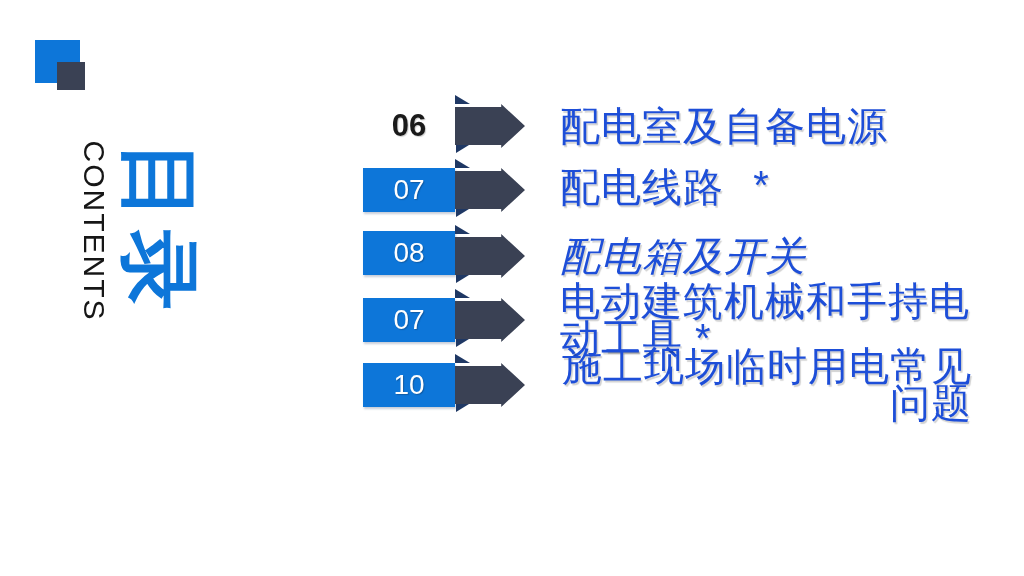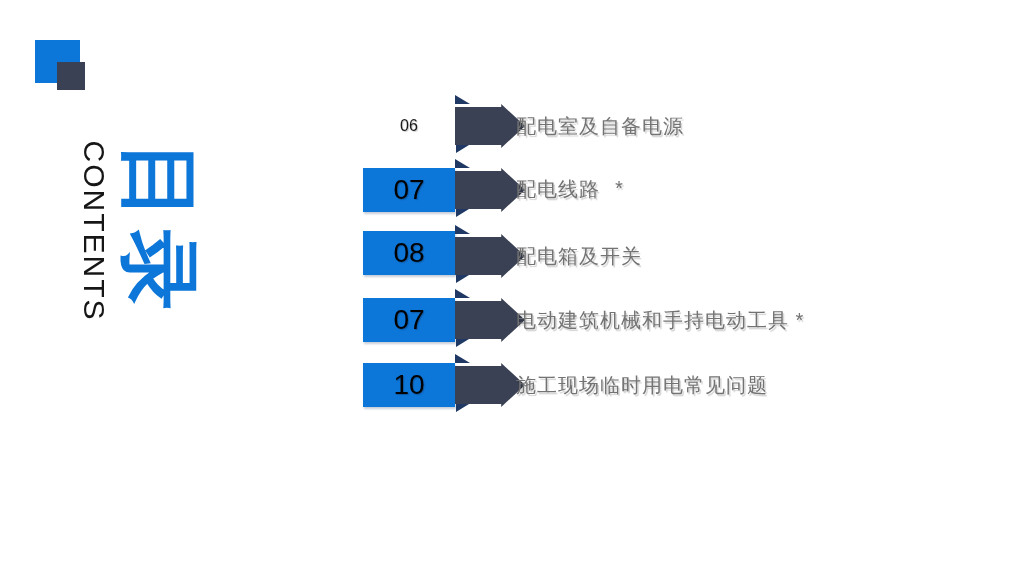--- a/index.html
+++ b/index.html
@@ -33,54 +33,55 @@
     white-space:nowrap;
     font-size:80px;font-weight:700;letter-spacing:8px;
     color:var(--accent,#0d76d9);
   }
 
   
   .num-box{
     position:absolute;left:363px;width:92px;height:44px;
     background:var(--accent,#0d76d9);
     display:flex;align-items:center;justify-content:center;
-    color:#000000;font-size:28px;
+    color:#ffffff;font-size:28px;
     text-shadow:1px 1px 1px rgba(20,40,70,.35);
     box-shadow:1px 2px 2px rgba(30,56,100,.25);
     z-index:1;
   }
   .num-plain{
     position:absolute;left:363px;width:92px;height:44px;
     display:flex;align-items:center;justify-content:center;
-    color:#1a1a1a;font-size:16px;
+    color:#1a1a1a;font-size:31px;
     text-shadow:1px 1px 1px rgba(0,0,0,.2);
     z-index:1;
+    font-weight:bold;
   }
   .arrow{
     position:absolute;left:455px;width:70px;height:44px;
     background:var(--slate,#3a4154);
     clip-path:polygon(0 7%,66% 7%,66% 0,100% 50%,66% 100%,66% 93%,0 93%);
     z-index:3;
   }
   .tri-top{
     position:absolute;left:455px;width:15px;height:9px;
     background:var(--navy,#1f3864);
     clip-path:polygon(0 0,100% 100%,0 100%);
     z-index:2;
   }
   .tri-bottom{
     position:absolute;left:456px;width:13px;height:8px;
     background:var(--navy,#1f3864);
     clip-path:polygon(0 0,100% 0,0 100%);
     z-index:2;
   }
   .row-label{
-    position:absolute;left:516px;width:412px;height:80px;
+    position:absolute;left:560px;width:412px;height:80px;
     display:flex;align-items:center;
-    font-size:20px;line-height:37px;letter-spacing:1px;color:#737373;
+    font-size:40px;line-height:37px;letter-spacing:1px;color:#1d4ed8;
     text-shadow:1.5px 1.5px 1px rgba(0,0,0,.18);
     z-index:4;
   }
 </style>
 </head>
 <body style="--accent: #0d76d9; --slate: #3a4154; --navy: #1f3864;">
 
 <div class="stage">
   <div class="deco-blue"></div>
   <div class="deco-dark"></div>
@@ -96,21 +97,21 @@
       <div class="row-label" style="top: 86px;">配电室及自备电源</div>
       <div class="num-box" style="top: 168px;">07</div>
       <div class="tri-top" style="top: 159px;"></div>
       <div class="arrow" style="top: 168px;"></div>
       <div class="tri-bottom" style="top: 209px;"></div>
       <div class="row-label" style="top: 150px; font-family: Liberation Mono, monospace;">配电线路 *</div>
       <div class="num-box" style="top: 231px;">08</div>
       <div class="tri-top" style="top: 225px;"></div>
       <div class="arrow" style="top: 234px;"></div>
       <div class="tri-bottom" style="top: 275px;"></div>
-      <div class="row-label" style="top: 216px;">配电箱及开关</div>
+      <div class="row-label" style="top: 216px; font-style: italic;">配电箱及开关</div>
       <div class="num-box" style="top: 298px;">07</div>
       <div class="tri-top" style="top: 289px;"></div>
       <div class="arrow" style="top: 298px;"></div>
       <div class="tri-bottom" style="top: 339px;"></div>
       <div class="row-label" style="top: 280px;">电动建筑机械和手持电动工具 *</div>
       <div class="num-box" style="top: 363px;">10</div>
       <div class="tri-top" style="top: 354px;"></div>
       <div class="arrow" style="top: 363px;"></div>
       <div class="tri-bottom" style="top: 404px;"></div>
       <div class="row-label" style="top: 345px; text-align: right;">施工现场临时用电常见问题</div>

